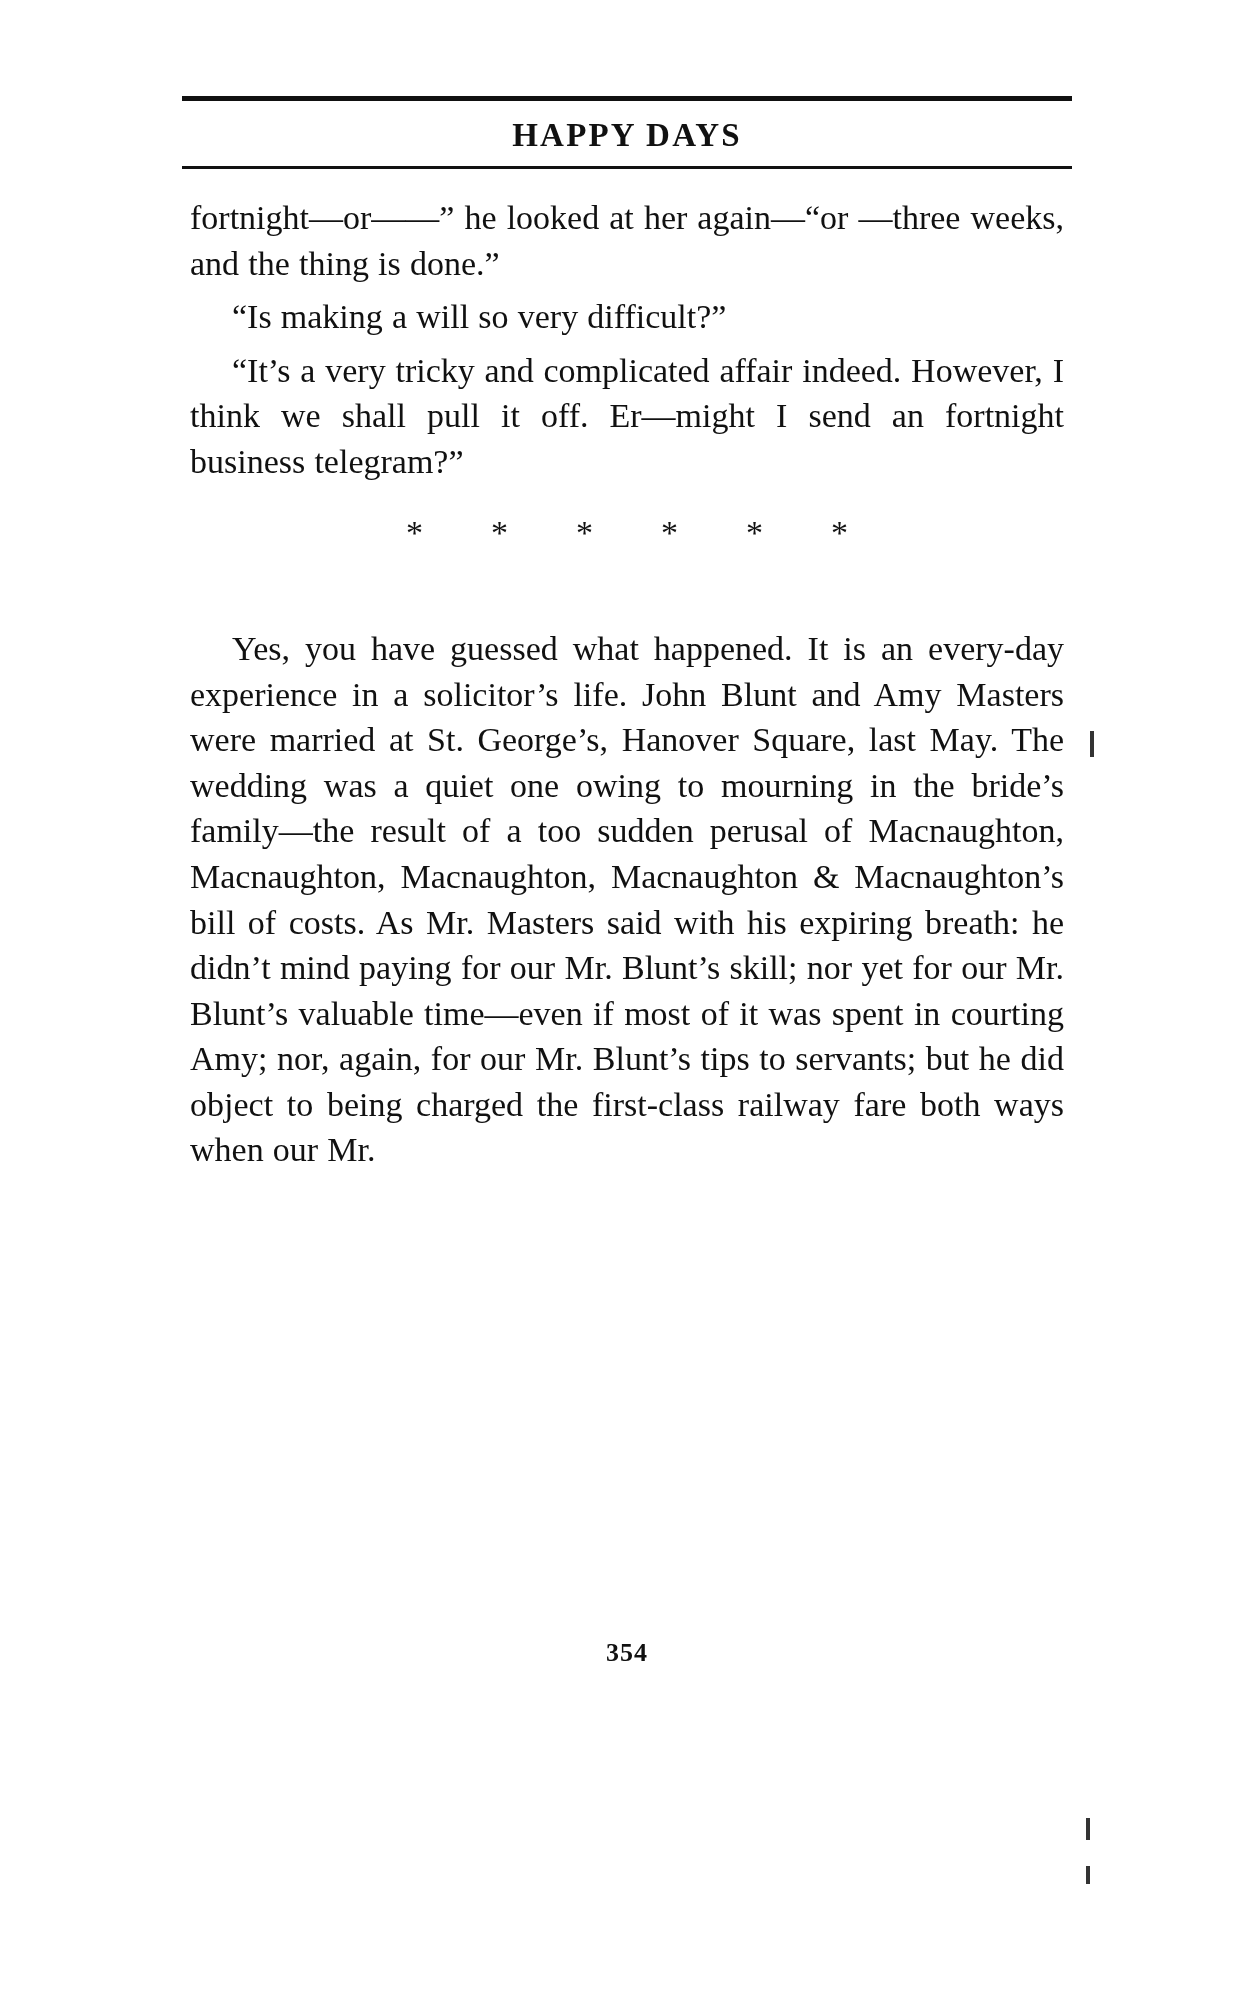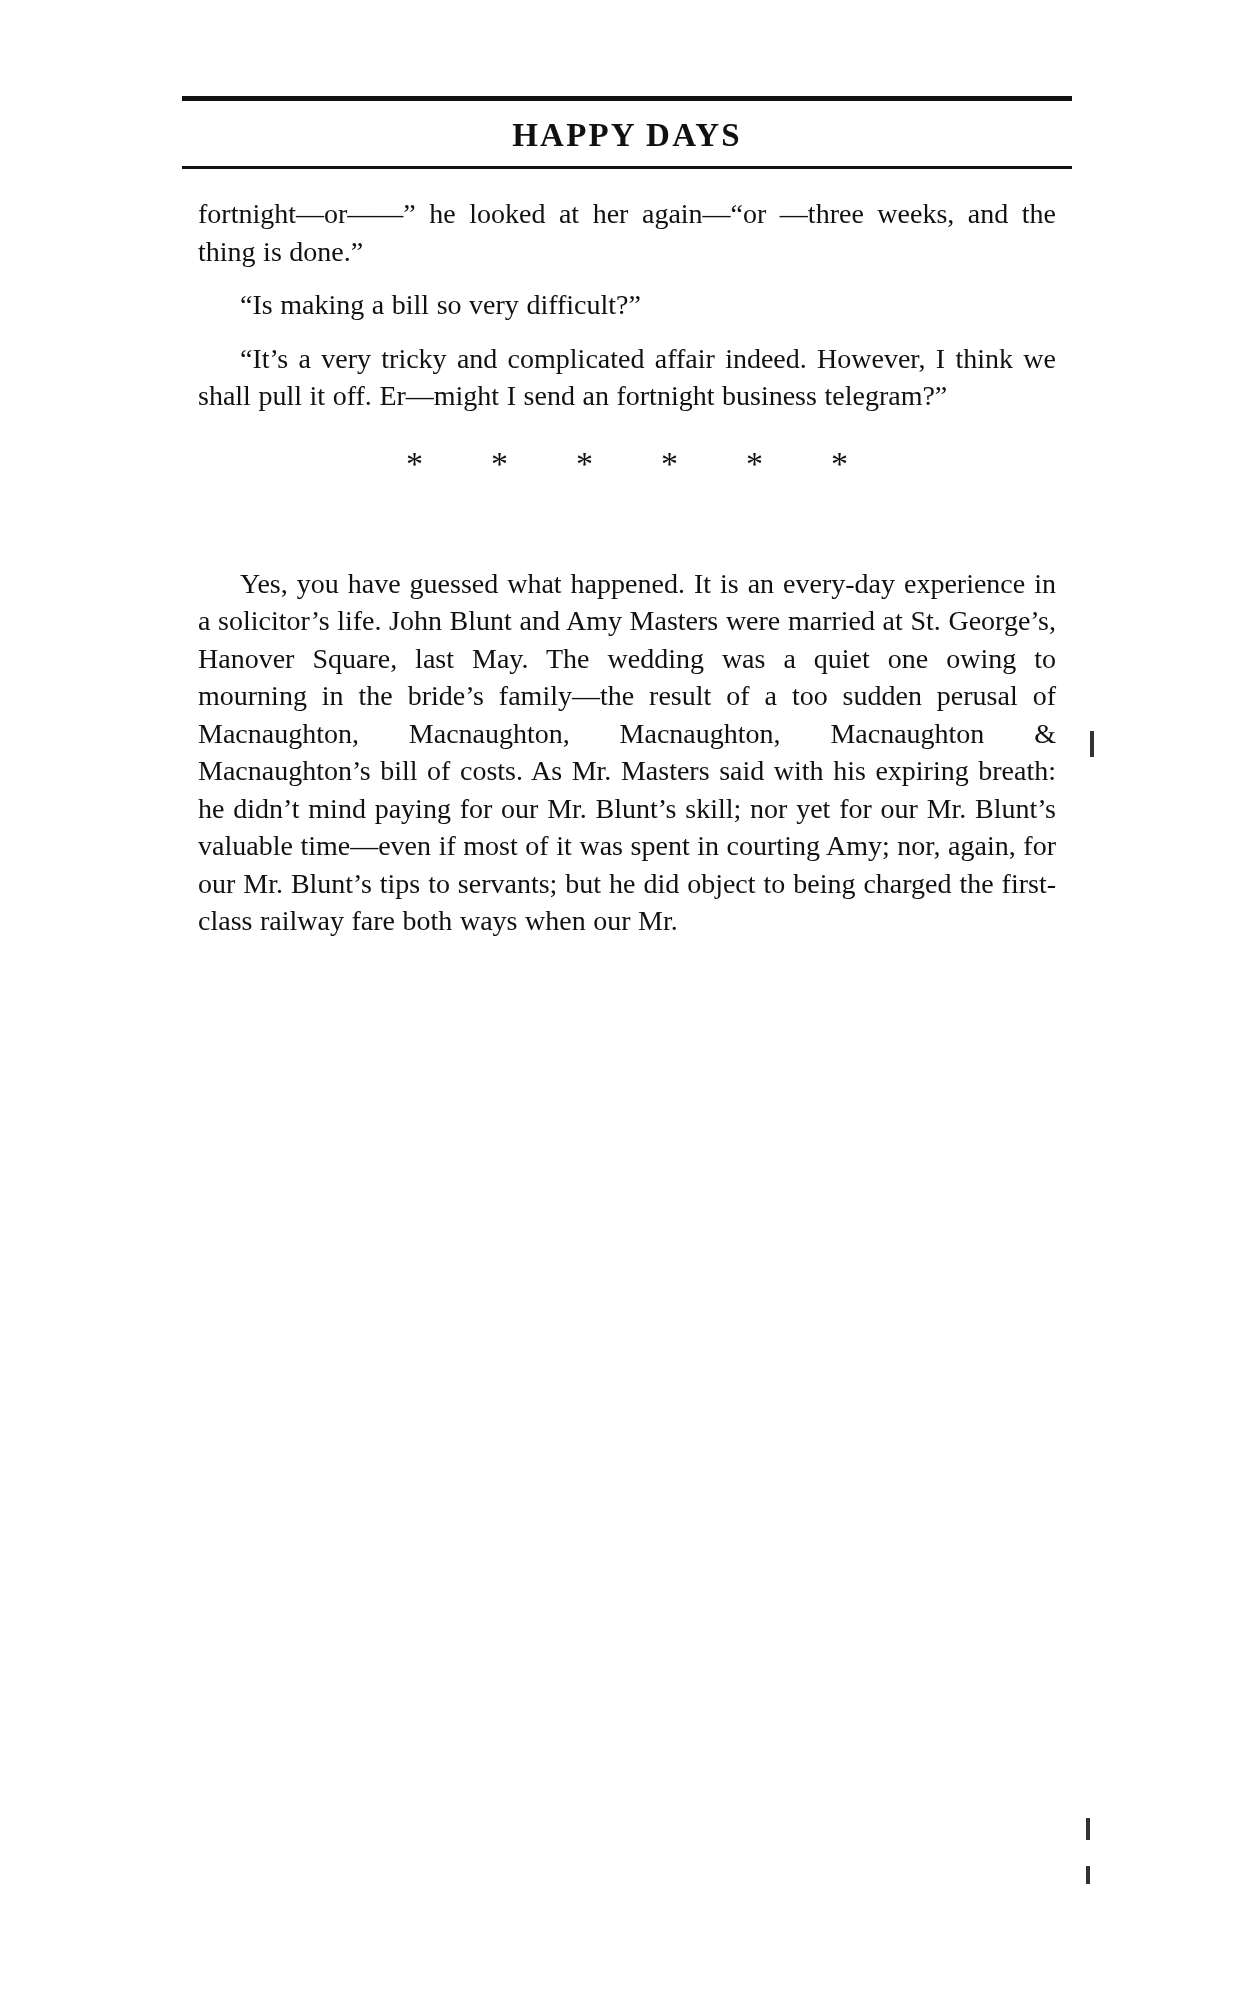--- a/index.html
+++ b/index.html
@@ -42,25 +42,25 @@
     margin: 16px 0 12px 0;
     font-family: "Liberation Serif", serif;
   }
   .rule-under {
     border-top: 3px solid #111;
     width: 100%;
     height: 0;
     margin-bottom: 26px;
   }
   p.body {
-    font-size: 28px;
+    font-size: 34px;
     line-height: 1.34;
     text-align: justify;
     text-align-last: left;
-    margin: 16px;
+    margin: 8px;
     hyphens: manual;
     word-spacing: 0.02em;
   }
   p.indent {
     text-indent: 42px;
   }
   p.nospace {
     margin-top: 0;
   }
   .stars {
@@ -105,38 +105,39 @@
   <div class="content">
 
     <div class="rule-top"></div>
 
     <div class="running-head">HAPPY DAYS</div>
 
     <div class="rule-under"></div>
 
     <p class="body nospace">fortnight—or——” he looked at her again—“or —three weeks, and the thing is done.”</p>
 
-    <p class="body indent">“Is making a bill so very difficult?”</p>
+    <p class="body indent">“Is making a will so very difficult?”</p>
 
     <p class="body indent">“It’s a very tricky and complicated affair indeed.  However, I think we shall pull it off.  Er—might I send an fortnight business telegram?”</p>
 
 
     <div class="stars">
       <span>*</span>
       <span>*</span>
       <span>*</span>
       <span>*</span>
       <span>*</span>
       <span>*</span>
     </div>
 
     <div class="gap"></div>
 
     <p class="body indent">Yes, you have guessed what happened.  It is an every-day experience in a solicitor’s life.  John Blunt and Amy Masters were married at St. George’s, Hanover Square, last May.  The wedding was a quiet one owing to mourning in the bride’s family—the result of a too sudden perusal of Macnaughton, Macnaughton, Macnaughton, Macnaughton &amp; Macnaughton’s bill of costs.  As Mr. Masters said with his expiring breath: he didn’t mind paying for our Mr. Blunt’s skill; nor yet for our Mr. Blunt’s valuable time—even if most of it was spent in courting Amy; nor, again, for our Mr. Blunt’s tips to servants; but he did object to being charged the first-class railway fare both ways when our Mr.</p>
 
   </div>
 
+  <div class="folio">354</div>
 
   <div class="speck speck-a"></div>
   <div class="speck speck-b"></div>
   <div class="speck speck-c"></div>
 
 </div>
 
 </body></html>

